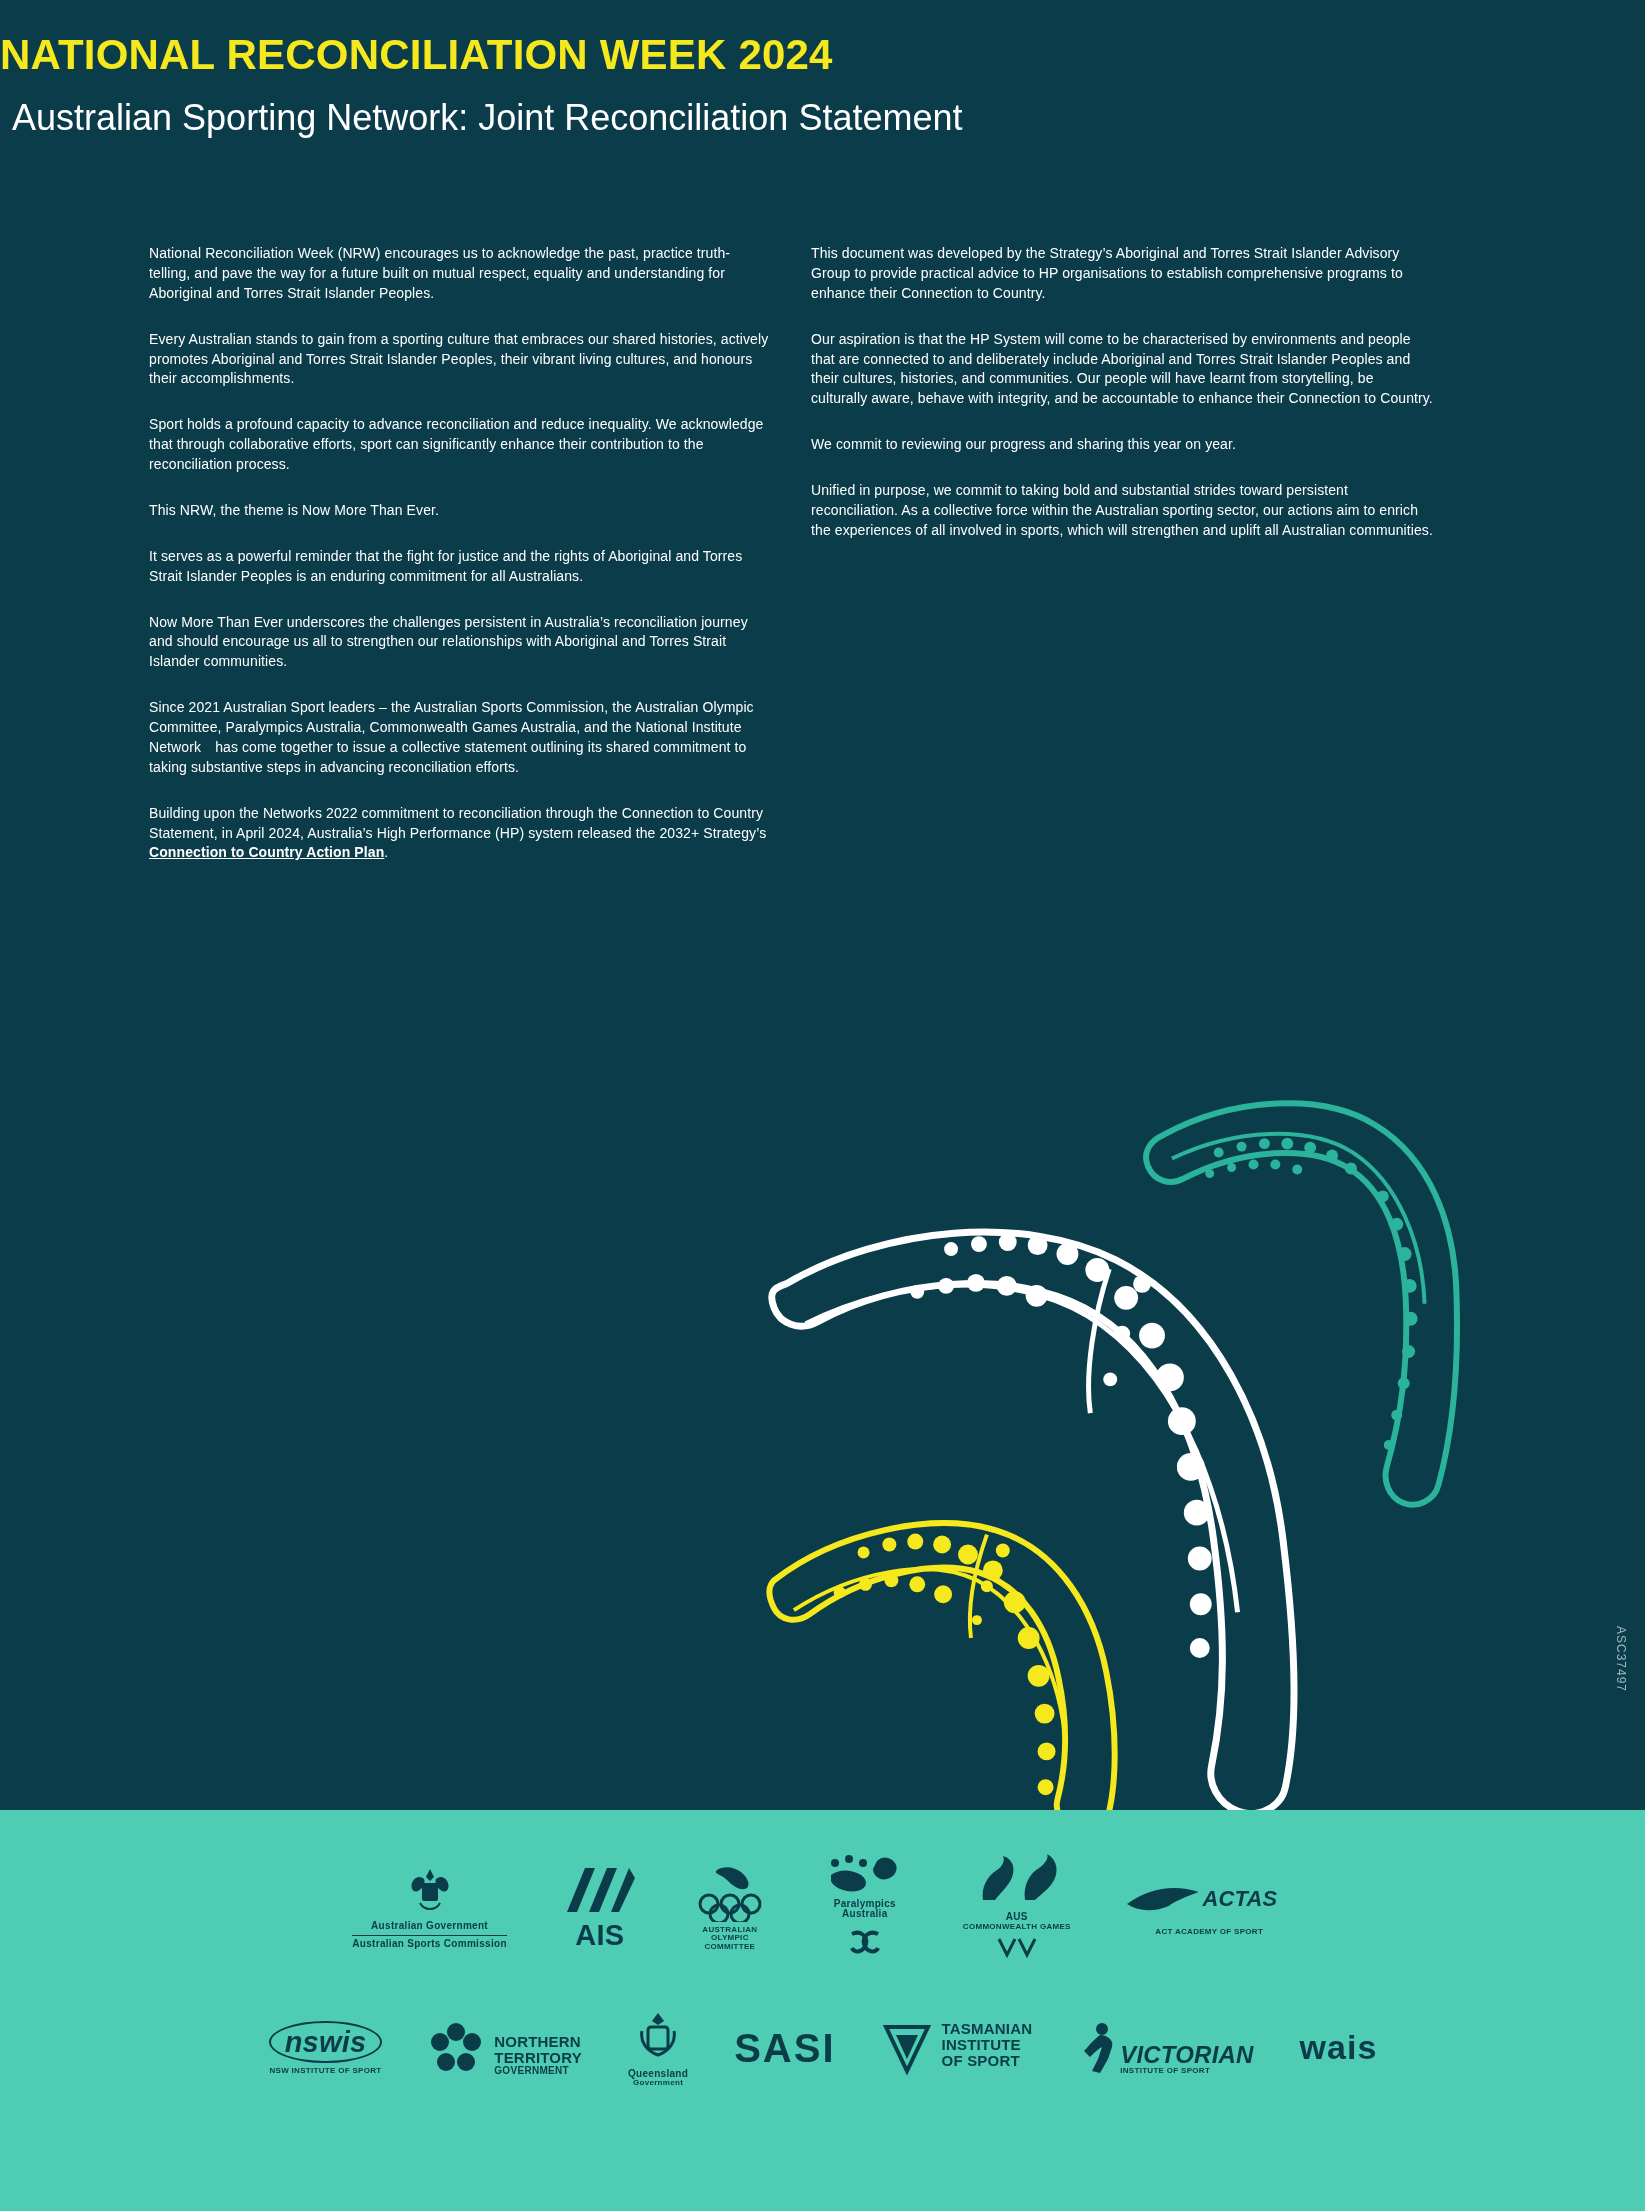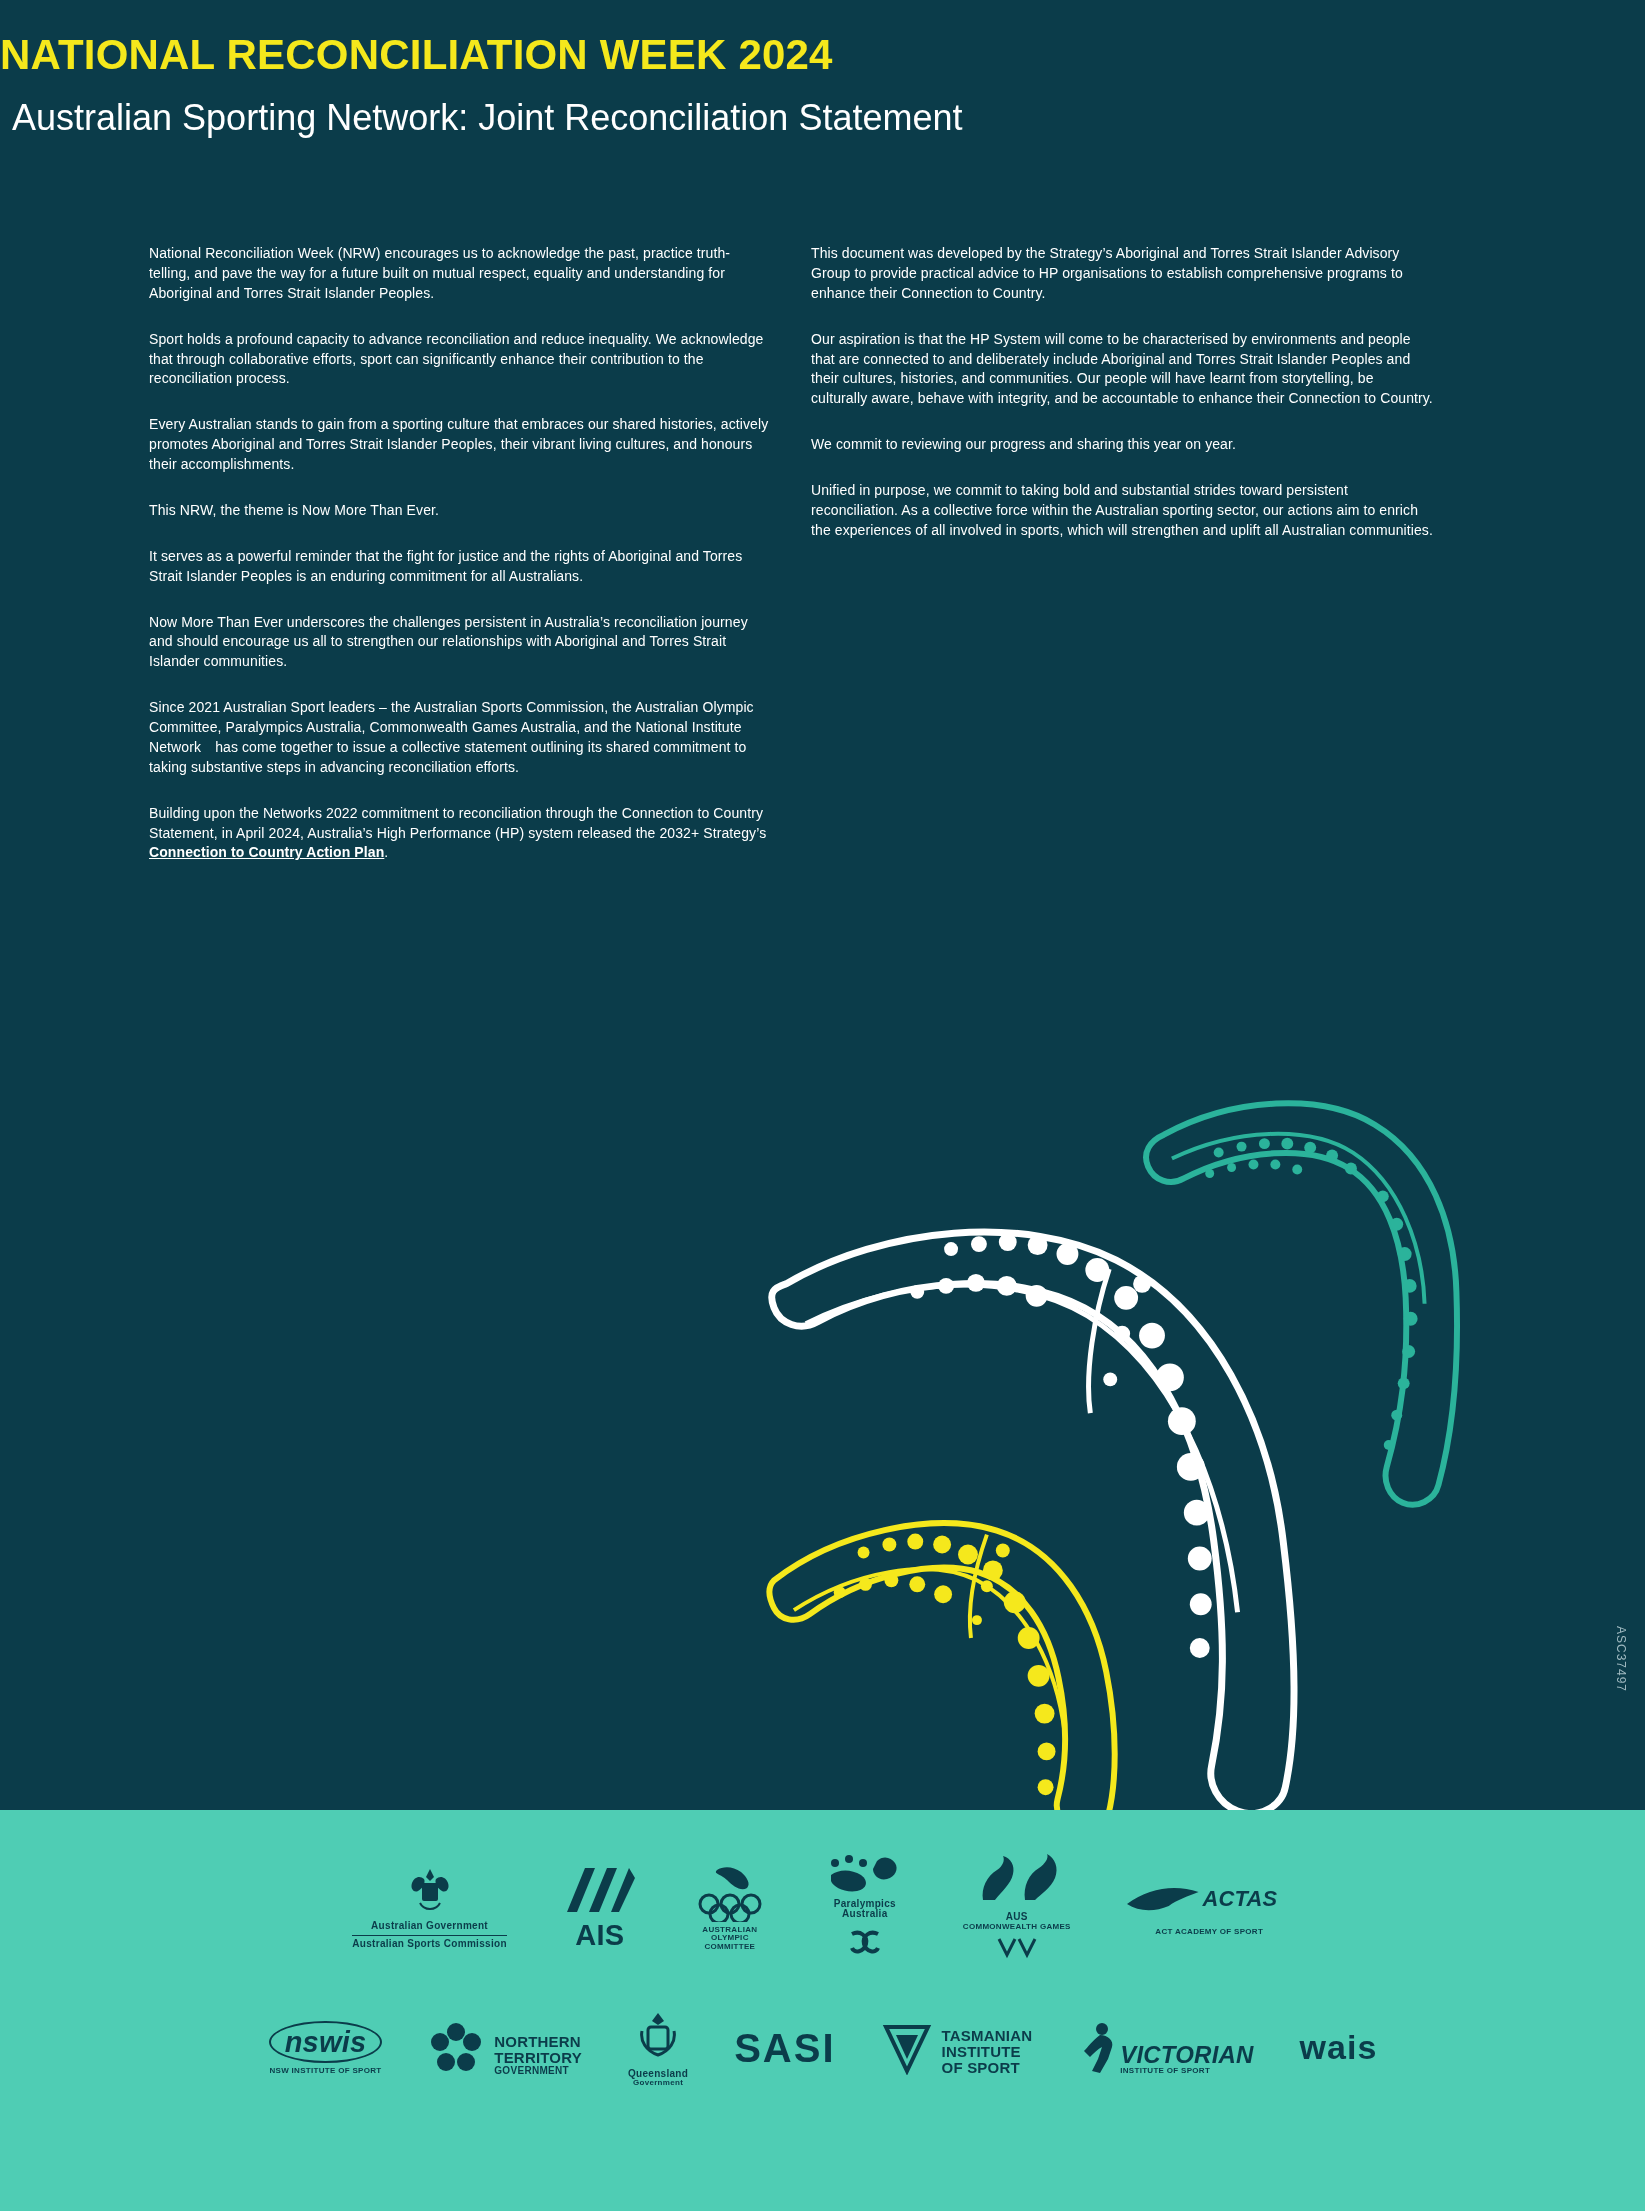--- a/index.html
+++ b/index.html
@@ -171,22 +171,22 @@
 
   <div class="header">
     <h1 class="title-main">NATIONAL RECONCILIATION WEEK 2024</h1>
     <h2 class="title-sub">Australian Sporting Network: Joint Reconciliation Statement</h2>
   </div>
 
   <div class="columns">
 
     <div class="col">
       <p>National Reconciliation Week (NRW) encourages us to acknowledge the past, practice truth-telling, and pave the way for a future built on mutual respect, equality and understanding for Aboriginal and Torres Strait Islander Peoples.</p>
+      <p>Every Australian stands to gain from a sporting culture that embraces our shared histories, actively promotes Aboriginal and Torres Strait Islander Peoples, their vibrant living cultures, and honours their accomplishments.</p>
       <p>Sport holds a profound capacity to advance reconciliation and reduce inequality. We acknowledge that through collaborative efforts, sport can significantly enhance their contribution to the reconciliation process.</p>
-      <p>Every Australian stands to gain from a sporting culture that embraces our shared histories, actively promotes Aboriginal and Torres Strait Islander Peoples, their vibrant living cultures, and honours their accomplishments.</p>
       <p>This NRW, the theme is Now More Than Ever.</p>
       <p>It serves as a powerful reminder that the fight for justice and the rights of Aboriginal and Torres Strait Islander Peoples is an enduring commitment for all Australians.</p>
       <p>Now More Than Ever underscores the challenges persistent in Australia’s reconciliation journey and should encourage us all to strengthen our relationships with Aboriginal and Torres Strait Islander communities.</p>
       <p>Since 2021 Australian Sport leaders – the Australian Sports Commission, the Australian Olympic Committee, Paralympics Australia, Commonwealth Games Australia, and the National Institute Network has come together to issue a collective statement outlining its shared commitment to taking substantive steps in advancing reconciliation efforts.</p>
       <p><span>Building upon the Networks 2022 commitment to reconciliation through the Connection to Country Statement, in April 2024, Australia’s High Performance (HP) system released the 2032+ Strategy’s </span><a class="link-underline" href="#">Connection to Country Action Plan</a><span>.</span></p>
     </div>
 
     <div class="col">
       <p>This document was developed by the Strategy’s Aboriginal and Torres Strait Islander Advisory Group to provide practical advice to HP organisations to establish comprehensive programs to enhance their Connection to Country.</p>
       <p>Our aspiration is that the HP System will come to be characterised by environments and people that are connected to and deliberately include Aboriginal and Torres Strait Islander Peoples and their cultures, histories, and communities. Our people will have learnt from storytelling, be culturally aware, behave with integrity, and be accountable to enhance their Connection to Country.</p>
@@ -407,21 +407,21 @@
           <path d="M8 22 C6 32 12 42 24 46 C36 42 42 32 40 22" fill="none" stroke="#0b3c4a" stroke-width="3"></path>
         </svg>
         <div class="lg-small">Queensland</div>
         <div class="lg-tiny">Government</div>
       </div>
 
       <div class="logo">
         <div class="lg-big" style="font-size:40px;letter-spacing:2px">SASI</div>
       </div>
 
-      <div class="logo" style="display:flex;align-items:flex-end;gap:10px">
+      <div class="logo" style="display:flex;align-items:flex-start;gap:10px">
         <svg width="50" height="54" viewBox="0 0 50 54">
           <path d="M4 6 L46 6 L25 50 Z" fill="none" stroke="#0b3c4a" stroke-width="4"></path>
           <path d="M14 14 L36 14 L25 38 Z" fill="#0b3c4a"></path>
         </svg>
         <div style="text-align:left">
           <div class="lg-mid">TASMANIAN</div>
           <div class="lg-mid">INSTITUTE</div>
           <div class="lg-mid">OF SPORT</div>
         </div>
       </div>

